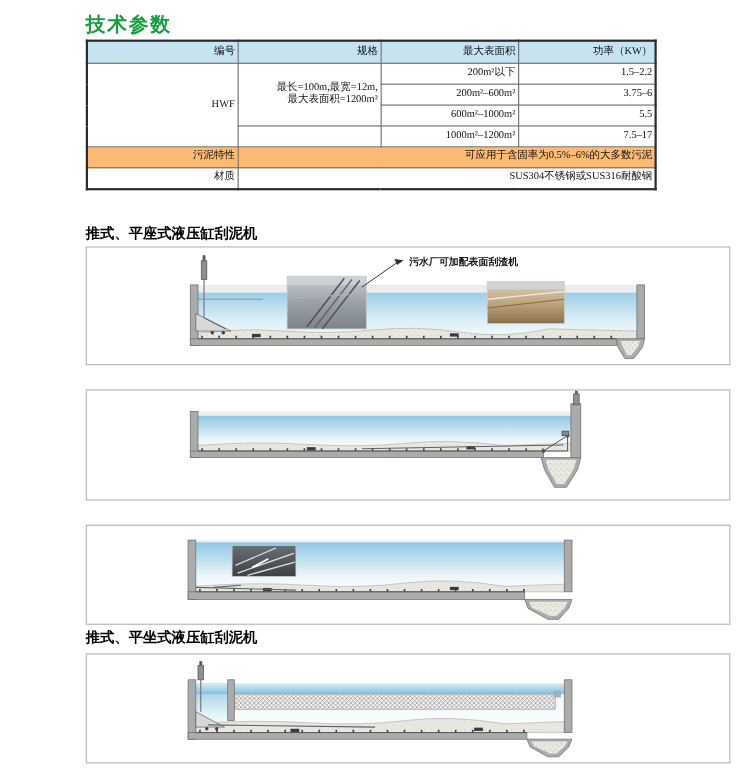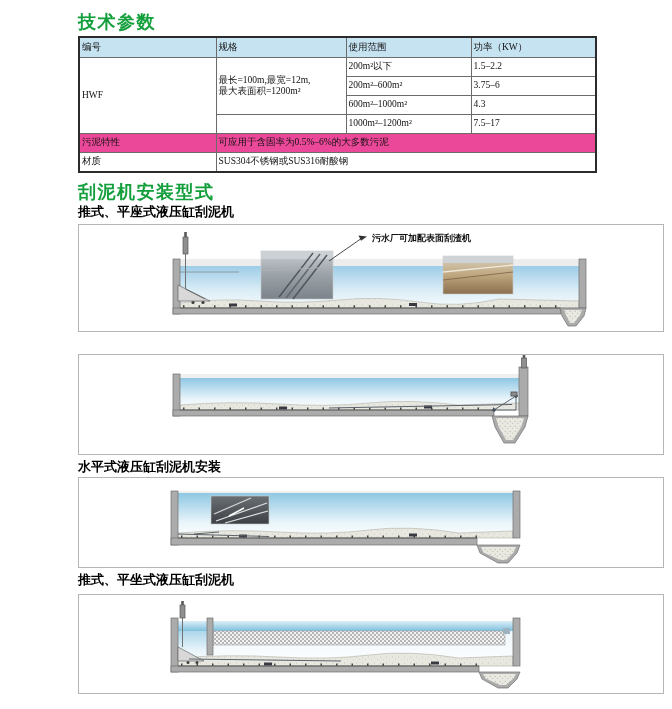--- a/index.html
+++ b/index.html
@@ -8,24 +8,24 @@
 
   .sec-title { position:absolute; left:78px; margin:0; font-size:18px; font-weight:bold;
                color:#149f3d; letter-spacing:1.5px; }
   #title-tech { top:10px; }
   #title-install { top:180px; }
 
   .spec-table { position:absolute; left:78px; top:36px; width:517px;
                 border-collapse:collapse; table-layout:fixed;
                 font-family:"Liberation Serif", serif; font-size:9.5px; color:#111;
                 border:2px solid #2b2b2b; }
-  .spec-table th, .spec-table td { border:1px solid #6b6b6b; text-align:left;
+  .spec-table th, .spec-table td { border:1px solid #6b6b6b; text-align:right;
                 vertical-align:middle; padding:0 2px; height:18px; line-height:1.2; }
   .spec-table thead th { background:#c6e3f2; font-weight:normal; height:19px; }
-  .spec-table tr.blue td { background:#ec4899; }
+  .spec-table tr.blue td { background:#fdba74; }
   td.spec { white-space:pre-line; }
 
   .caption { position:absolute; left:78px; font-size:13px; font-weight:bold; color:#000;text-align:right; }
   #cap1{ top:203px; } #cap2{ top:335px; } #cap3{ top:458px; } #cap4{ top:571px; }
 
   .dbox { position:absolute; left:78px; width:586px; border:1px solid #b5b5b5;
           background:#fff; box-sizing:border-box; }
   #box1{ top:224px; height:108px; }
   #box2{ top:354px; height:101px; }
   #box3{ top:477px; height:91px; }
@@ -45,57 +45,56 @@
     <colgroup>
         <col style="width:137px">
         <col style="width:130px">
         <col style="width:125px">
         <col style="width:125px">
       </colgroup>
     <thead>
       <tr>
         <th>编号</th>
         <th>规格</th>
-        <th>使用范围</th>
+        <th>最大表面积</th>
         <th>功率（KW）</th>
       </tr>
     </thead>
     <tbody>
       <tr>
         <td rowspan="4">HWF</td>
         <td rowspan="3" class="spec">最长=100m,最宽=12m,
 最大表面积=1200m²</td>
         <td>200m²以下</td>
         <td>1.5–2.2</td>
       </tr>
       <tr>
         <td>200m²–600m²</td>
         <td>3.75–6</td>
       </tr>
       <tr>
         <td>600m²–1000m²</td>
-        <td>4.3</td>
+        <td>5.5</td>
       </tr>
       <tr>
         <td></td>
         <td>1000m²–1200m²</td>
         <td>7.5–17</td>
       </tr>
       <tr class="blue">
         <td>污泥特性</td>
         <td colspan="3">可应用于含固率为0.5%–6%的大多数污泥</td>
       </tr>
       <tr>
         <td>材质</td>
         <td colspan="3">SUS304不锈钢或SUS316耐酸钢</td>
       </tr>
     </tbody>
   </table>
 
-  <h2 class="sec-title" id="title-install">刮泥机安装型式</h2>
 
   <div class="caption" id="cap1">推式、平座式液压缸刮泥机</div>
   <div class="dbox" id="box1">
     <svg width="515" height="106" viewBox="0 0 515 106">
       <defs>
         <linearGradient id="gwA" x1="0" y1="0" x2="0" y2="1">
           <stop offset="0" stop-color="#9dcde7"></stop>
             <stop offset="0.6" stop-color="#dceef7"></stop>
             <stop offset="1" stop-color="#f6fbfd"></stop>
         </linearGradient>
@@ -228,21 +227,20 @@
         <line x1="415" y1="55" x2="437" y2="55"></line>
         <line x1="437" y1="41" x2="437" y2="55"></line>
         <circle cx="415" cy="55" r="1.4" fill="#4a5560"></circle>
           <circle cx="437" cy="41" r="1.4" fill="#4a5560"></circle>
         <rect x="432" y="37" width="6" height="4" fill="#8a8a8a" stroke="#555"></rect>
       </g>
       <line x1="250" y1="53" x2="433" y2="49.5" stroke="#5a626a" stroke-width="1"></line>
     </svg>
   </div>
 
-  <div class="caption" id="cap3">水平式液压缸刮泥机安装</div>
   <div class="dbox" id="box3">
     <svg width="515" height="89" viewBox="0 0 515 89">
       <g>
         <rect x="99" y="13" width="335" height="2" fill="#f0f0f0"></rect>
         <rect x="99" y="15" width="335" height="45" fill="url(#gwB)"></rect>
       </g>
       <g>
         <path d="M99,55 Q150,51 200,54 T290,52 T380,55 L434,53 L434,60 L99,60 Z" fill="url(#sludgeA)" stroke="#b0b0a6" stroke-width="0.6"></path>
       </g>
       <g fill="#ababab" stroke="#707070" stroke-width="0.7">

